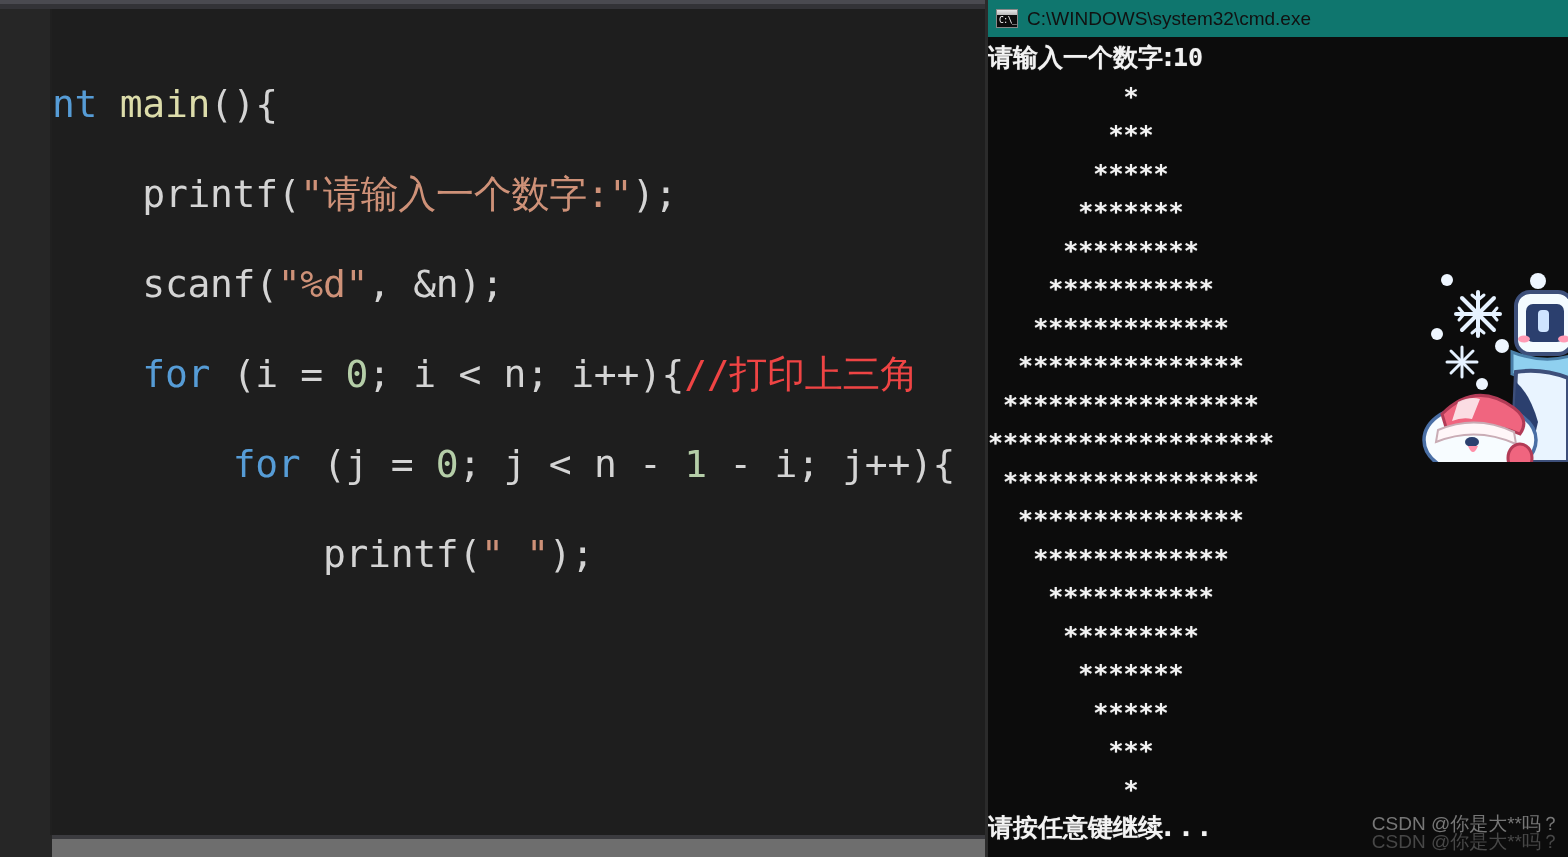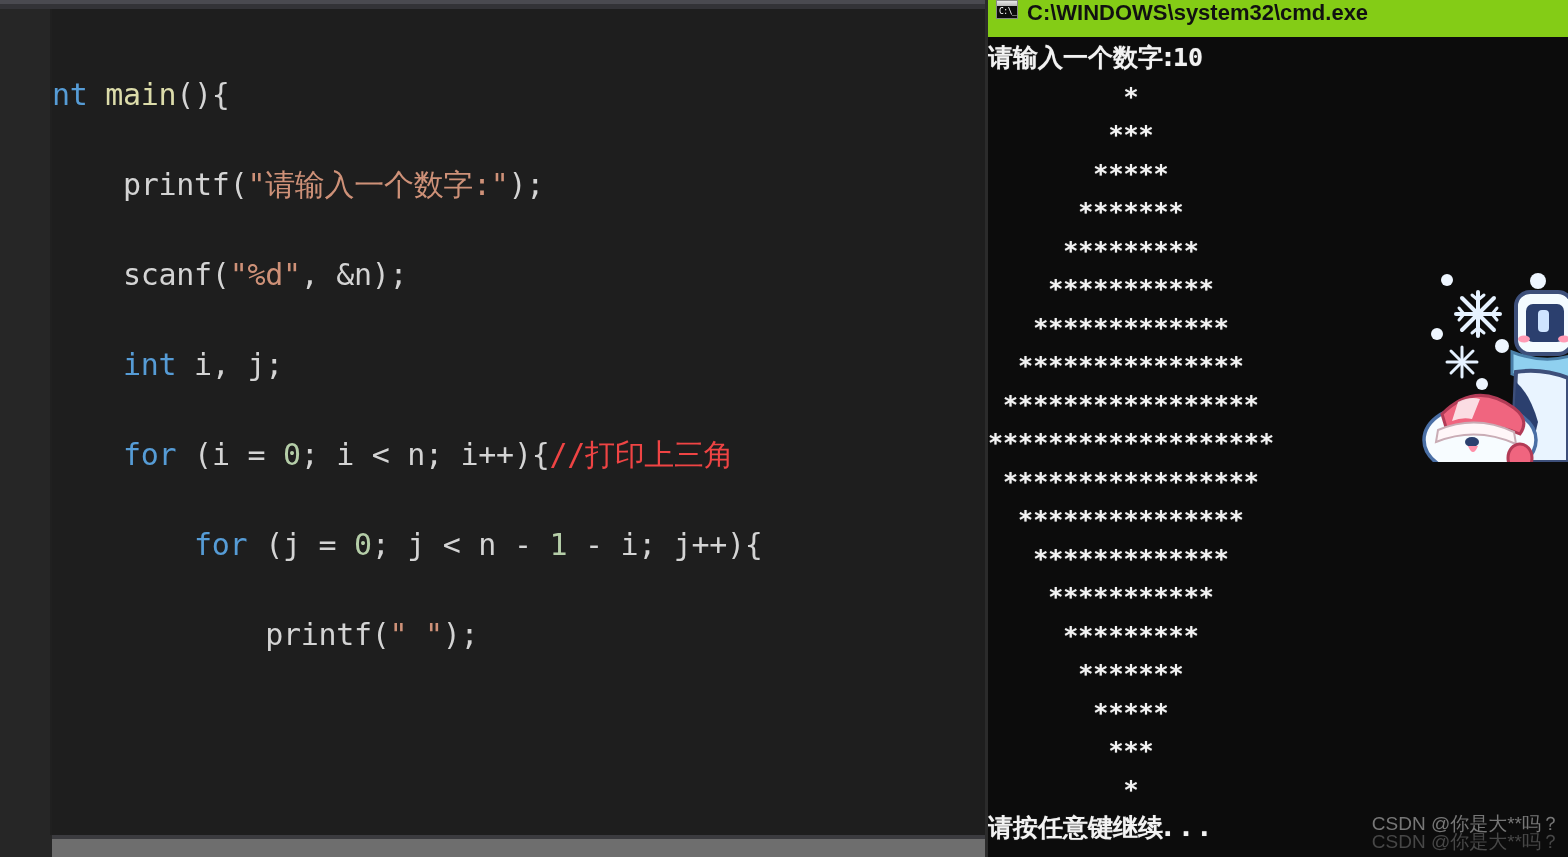--- a/index.html
+++ b/index.html
@@ -30,25 +30,25 @@
     background:#262626;
   }
   #gutter-edge {
     position:absolute; left:50px; top:9px; width:2px; height:848px;
     background:#202020;
   }
   #code {
     position:absolute; left:52px; top:9px; width:933px; height:826px;
     background:#1e1e1e;
     font-family:"DejaVu Sans Mono","Liberation Mono",monospace;
-    font-size:30px;
+    font-size:38px;
     line-height:45px;
     white-space:pre;
     color:#d4d4d4;
-    padding-top:18px;
+    padding-top:28px;
     overflow:hidden;
     letter-spacing:-0.3px;
   }
   #code .ln { height:45px; }
   .kw  { color:#569cd6; }
   .str { color:#ce9178; }
   .num { color:#b5cea8; }
   .cmt { color:#ef4444; }
   .fn  { color:#dcdcaa; }
   .pl  { color:#d4d4d4;text-align:right; }
@@ -73,41 +73,41 @@
     width:583px; height:857px;
     background:#0c0c0c;
     flex:0 0 583px;
     overflow:hidden;
   }
   #console-border-l {
     position:absolute; left:0; top:0; width:3px; height:857px; background:#2b2b2b;
   }
   #console-titlebar {
     position:absolute; left:3px; top:0; width:580px; height:37px;
-    background:#84cc16;
-    display:flex; align-items:flex-start; gap:9px;
+    background:#0f766e;
+    display:flex; align-items:center; gap:9px;
     padding-left:8px;
   }
   #cmd-icon {
     width:22px; height:19px; background:#0c0c0c;
     border:1px solid #888; position:relative; flex:0 0 auto;
   }
   #cmd-icon .bar {
     position:absolute; left:0; top:0; width:100%; height:5px;
     background:linear-gradient(#e8e8e8,#b9b9b9);
   }
   #cmd-icon .prompt {
     position:absolute; left:2px; top:6px;
     font-family:"DejaVu Sans Mono",monospace;
     font-size:8px; color:#ffffff; line-height:9px;
     letter-spacing:-0.5px;
   }
   #console-title-text {
     font-family:"Liberation Sans", sans-serif;
-    font-size:22px; color:#111; white-space:nowrap;font-weight:bold;
+    font-size:19px; color:#111; white-space:nowrap;
   }
   #console-body {
     position:absolute; left:3px; top:37px; width:580px; height:820px;
     background:#0c0c0c;
     overflow:hidden;
   }
   #console-out {
     font-family:"DejaVu Sans Mono","Liberation Mono",monospace;
     font-size:25px;
     line-height:38.5px;
@@ -148,21 +148,20 @@
       <div class="seg-b"></div>
     </div>
 
     <div id="gutter"></div>
     <div id="gutter-edge"></div>
 
     <div id="code">
 <div class="ln"><span class="kw">nt</span> <span class="fn">main</span><span class="punct">(){</span></div>
 <div class="ln">    <span class="pl">printf</span><span class="punct">(</span><span class="str">"请输入一个数字:"</span><span class="punct">);</span></div>
 <div class="ln">    <span class="pl">scanf</span><span class="punct">(</span><span class="str">"%d"</span><span class="punct">,</span> <span class="punct">&amp;</span><span class="pl">n</span><span class="punct">);</span></div>
-<div class="ln">    <span class="kw">int</span> <span class="pl">i, j;</span></div>
 <div class="ln">    <span class="kw">for</span> <span class="punct">(</span><span class="pl">i</span> <span class="punct">=</span> <span class="num">0</span><span class="punct">;</span> <span class="pl">i</span> <span class="punct">&lt;</span> <span class="pl">n</span><span class="punct">;</span> <span class="pl">i++){</span><span class="cmt">//打印上三角</span></div>
 <div class="ln">        <span class="kw">for</span> <span class="punct">(</span><span class="pl">j</span> <span class="punct">=</span> <span class="num">0</span><span class="punct">;</span> <span class="pl">j</span> <span class="punct">&lt;</span> <span class="pl">n</span> <span class="punct">-</span> <span class="num">1</span> <span class="punct">-</span> <span class="pl">i; j++){</span></div>
 <div class="ln">            <span class="pl">printf</span><span class="punct">(</span><span class="str">" "</span><span class="punct">);</span></div>
 
 
 
 
 
 
 

